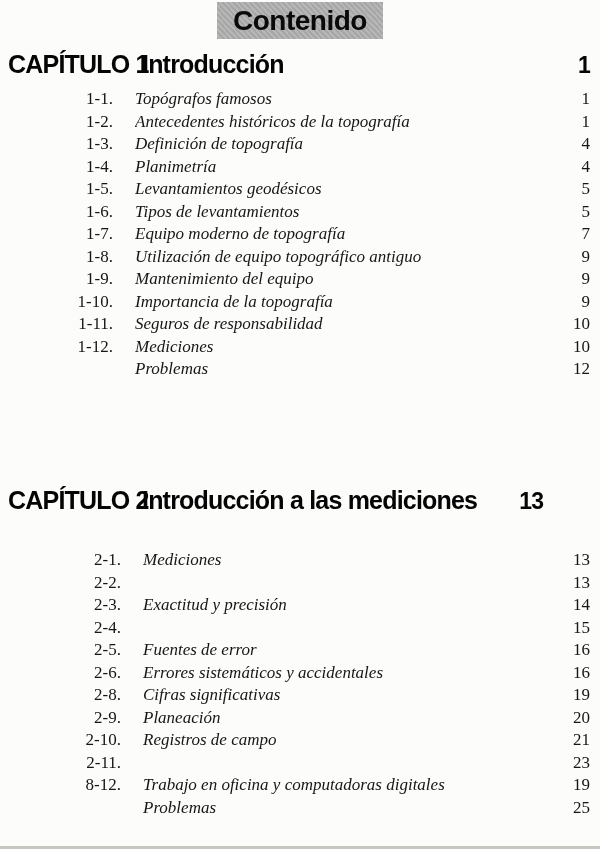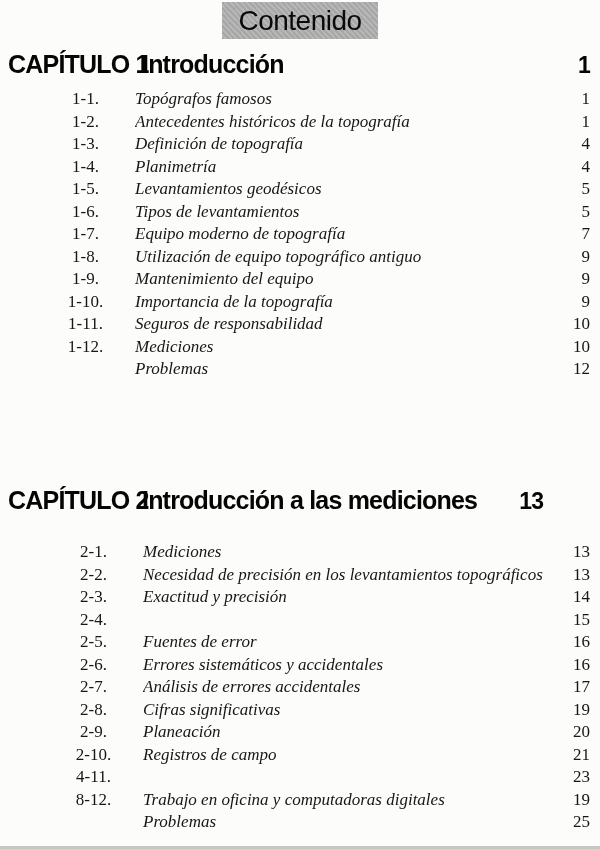--- a/index.html
+++ b/index.html
@@ -27,21 +27,21 @@
     right: 0;
     text-align: center;
   }
   .page-title {
     display: inline-block;
     margin: 0;
     background: #b3b3b3;
     background-image: repeating-linear-gradient(47deg, rgba(0,0,0,0.07) 0 2px, rgba(255,255,255,0.06) 2px 4px);
     color: #0a0a0a;
     font-family: "Liberation Sans", sans-serif;
-    font-weight: normal;
+    font-weight: bold;
     font-size: 28px;
     line-height: 31px;
     letter-spacing: -0.5px;
     padding: 3px 16px 3px 16px;
   }
   
   .chapter {
     position: absolute;
     left: 8px;
     right: 10px;
@@ -65,30 +65,30 @@
   }
   .chap-page { font-size: 23px; }
   .ch1 .chap-page { margin-left: auto; }
   .ch2 .chap-page { margin-left: 42px; }
   
   .entries {
     font-size: 17px;
     line-height: 22.5px;
   }
   .ch1 .entries { margin-top: 7px;  margin-left: 50px; }
-  .ch2 .entries { margin-top: 24px; margin-left: 58px; }
+  .ch2 .entries { margin-top: 32px; margin-left: 58px; }
   .entry {
     display: flex;
     align-items: baseline;
     white-space: nowrap;
   }
   .entry .num {
     width: 55px;
     flex-shrink: 0;
-    text-align: center;
+    text-align: right;
   }
   .entry .title {
     margin-left: 22px;
     overflow: hidden;
     font-style: italic;
   }
   .entry .pg {
     margin-left: auto;
     text-align: right;
   }
@@ -194,21 +194,20 @@
       <span class="chap-page">13</span>
     </div>
     <div class="entries">
         <div class="entry">
           <span class="num">2-1.</span>
           <span class="title">Mediciones</span>
           <span class="pg">13</span>
         </div>
         <div class="entry">
           <span class="num">2-2.</span>
-          <span class="title">Necesidad de precisión en los levantamientos topográficos</span>
           <span class="pg">13</span>
         </div>
         <div class="entry">
           <span class="num">2-3.</span>
           <span class="title">Exactitud y precisión</span>
           <span class="pg">14</span>
         </div>
         <div class="entry">
           <span class="num">2-4.</span>
           <span class="pg">15</span>
@@ -217,41 +216,36 @@
           <span class="num">2-5.</span>
           <span class="title">Fuentes de error</span>
           <span class="pg">16</span>
         </div>
         <div class="entry">
           <span class="num">2-6.</span>
           <span class="title">Errores sistemáticos y accidentales</span>
           <span class="pg">16</span>
         </div>
         <div class="entry">
-          <span class="num">2-7.</span>
-          <span class="title">Análisis de errores accidentales</span>
-          <span class="pg">17</span>
-        </div>
-        <div class="entry">
           <span class="num">2-8.</span>
           <span class="title">Cifras significativas</span>
           <span class="pg">19</span>
         </div>
         <div class="entry">
           <span class="num">2-9.</span>
           <span class="title">Planeación</span>
           <span class="pg">20</span>
         </div>
         <div class="entry">
           <span class="num">2-10.</span>
           <span class="title">Registros de campo</span>
           <span class="pg">21</span>
         </div>
         <div class="entry">
-          <span class="num">4-11.</span>
+          <span class="num">2-11.</span>
           <span class="pg">23</span>
         </div>
         <div class="entry">
           <span class="num">8-12.</span>
           <span class="title">Trabajo en oficina y computadoras digitales</span>
           <span class="pg">19</span>
         </div>
         <div class="entry">
           <span class="num"></span>
           <span class="title">Problemas</span>

